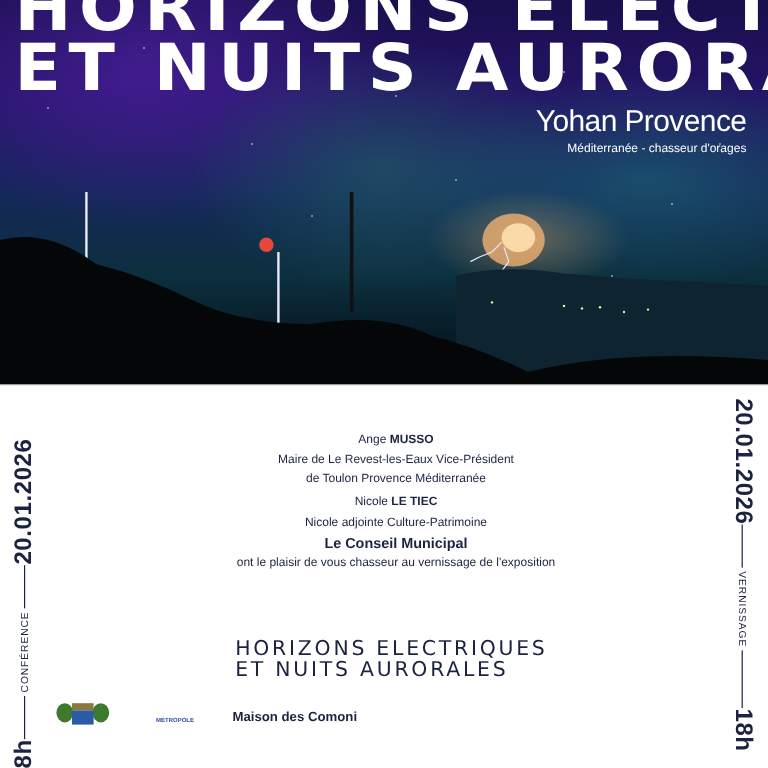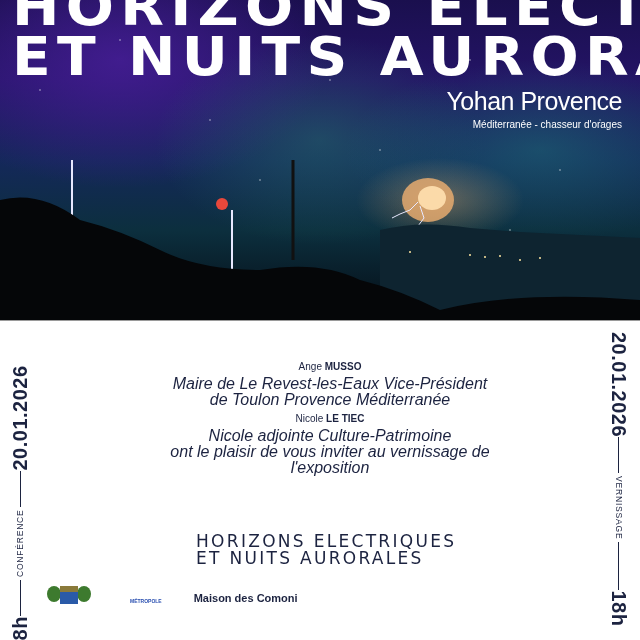--- a/index.html
+++ b/index.html
@@ -35,21 +35,21 @@
   .side-left{left:8px;top:332px;width:24px;height:308px;}
   .side-left .rot{position:absolute;left:0;top:0;transform:rotate(-90deg) translate(-100%,0);transform-origin:left top;display:flex;align-items:center;width:320px;height:24px;flex-direction:row-reverse;justify-content:flex-end;}
   .side-right{left:606px;top:332px;width:26px;height:308px;}
   .side-right .rot{position:absolute;left:26px;top:0;transform:rotate(90deg);transform-origin:left top;display:flex;align-items:center;width:320px;height:26px;}
   .big{font-weight:700;font-size:20px;letter-spacing:0.5px;}
   .small{font-size:8.5px;letter-spacing:0.8px;margin:0 3px;}
   .rule{height:1px;background:#1c2340;flex:0 0 auto;}
   .invite{position:absolute;left:160px;top:358px;width:340px;text-align:center;color:#1c2340;}
   .invite .nm{font-size:10px;line-height:18px;}
   .invite .nm b{font-weight:700;}
-  .invite .fn{font-size:16px;line-height:16px;font-style:italic;}
+  .invite .fn{font-size:10px;line-height:16px;}
   .invite .cm{font-size:12px;font-weight:700;line-height:18px;}
   .sub-title{position:absolute;left:196px;top:533px;width:260px;color:#1c2340;
     font-family:"DejaVu Sans",sans-serif;font-size:17px;line-height:17px;letter-spacing:2.3px;white-space:nowrap;}
   .logos{position:absolute;left:46px;top:582px;height:22px;display:flex;align-items:flex-end;gap:38px;}
   .crest{width:46px;height:22px;position:relative;}
   .metro{font-size:5px;color:#2a4fb0;font-weight:700;margin-top:8px;}
   .venue{font-size:11px;font-weight:700;color:#1c2340;margin-top:10px;margin-left:-6px;}
 </style>
 </head>
 <body>
@@ -124,21 +124,22 @@
     <span>Ange</span>
     <b>MUSSO</b>
   </div>
   <div class="fn">Maire de Le Revest-les-Eaux Vice-Président</div>
   <div class="fn">de Toulon Provence Méditerranée</div>
   <div class="nm" style="margin-top:2px">
     <span>Nicole</span>
     <b>LE TIEC</b>
   </div>
   <div class="fn">Nicole adjointe Culture-Patrimoine</div>
-  <div class="fn">ont le plaisir de vous inviter au vernissage de l'exposition</div>
+  <div class="cm">Le Conseil Municipal</div>
+  <div class="fn">ont le plaisir de vous chasseur au vernissage de l'exposition</div>
 </div>
 
 <div class="sub-title">
   <div>HORIZONS ELECTRIQUES</div>
   <div>ET NUITS AURORALES</div>
 </div>
 
 <div class="logos">
   <div class="crest">
     <svg width="46" height="22" viewBox="0 0 46 22">

